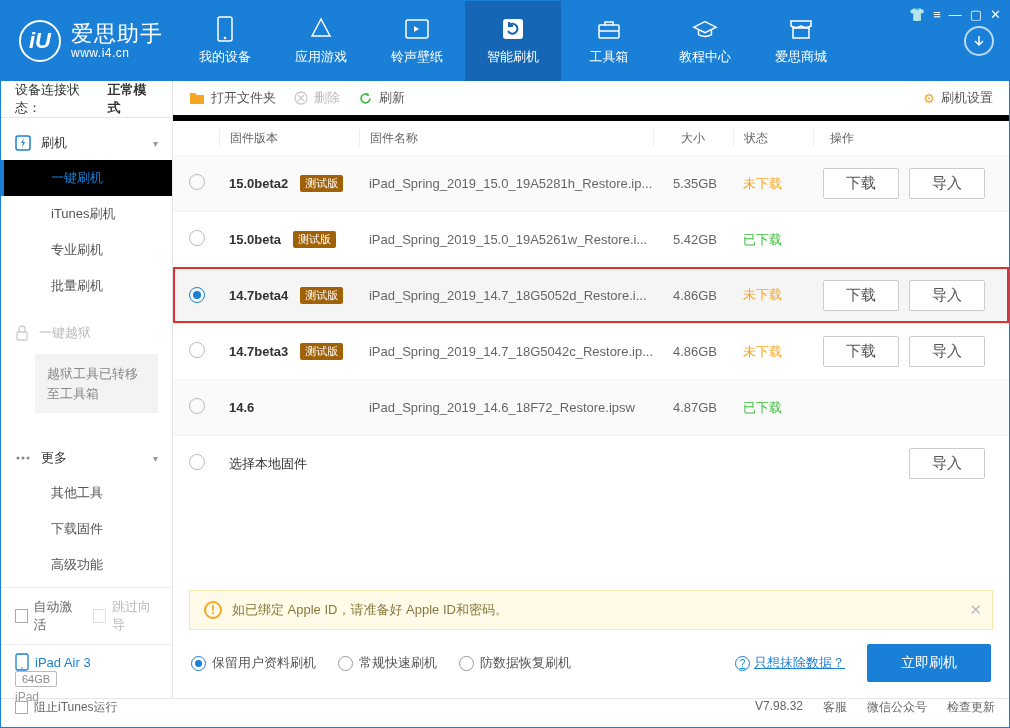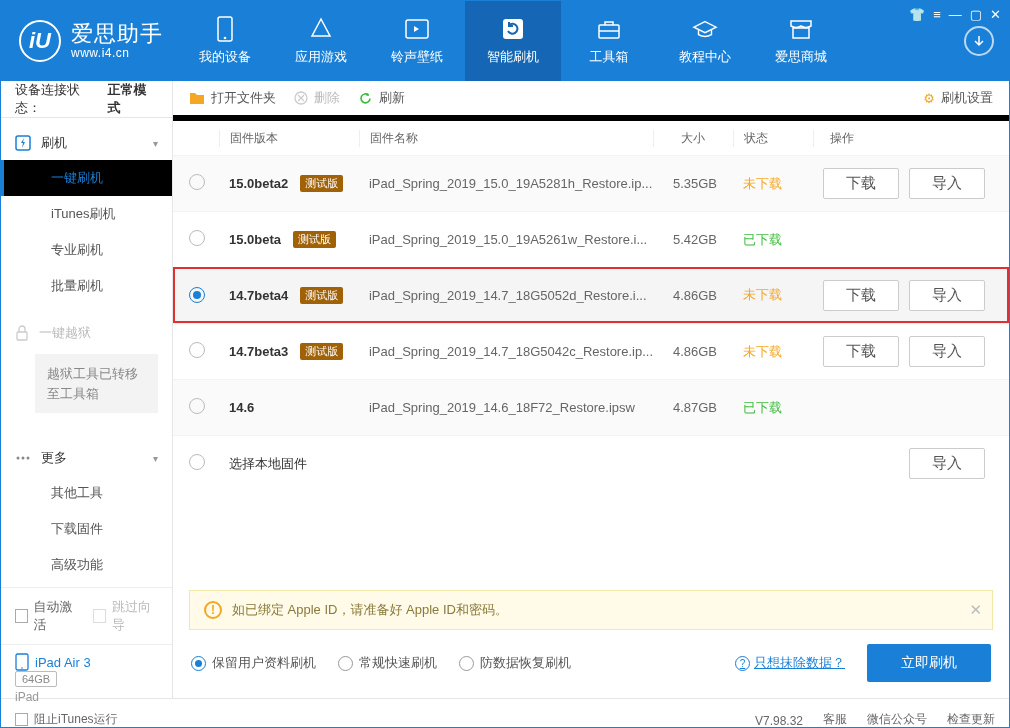--- a/index.html
+++ b/index.html
@@ -88,21 +88,21 @@
 .chk { display: flex; align-items: center; gap: 6px; color: #666; cursor: pointer; }
 .chk.dim { color: #bbb; }
 .chk .box { width: 14px; height: 14px; border: 1px solid #aaa; }
 .chk.dim .box { border-color: #ddd; }
 .device { padding: 8px 14px; border-top: 1px solid #eee; }
 .device .dname { color: #1a7fd6; font-weight: 500; display: flex; align-items: center; gap: 6px; }
 .device .storage { display: inline-block; border: 1px solid #bbb; padding: 1px 6px; font-size: 11px; color: #888; border-radius: 2px; }
 .device .dtype { color: #999; font-size: 12px; margin-top: 3px; }
 
 
-.statusbar { height: 30px; border-top: 1px solid #e6e6e6; display: flex; align-items: flex-end; padding: 0 14px; font-size: 12px; color: #666; gap: 20px; }
+.statusbar { height: 30px; border-top: 1px solid #e6e6e6; display: flex; align-items: flex-start; padding: 0 14px; font-size: 12px; color: #666; gap: 20px; }
 .statusbar .sb-chk { display: flex; align-items: center; gap: 6px; }
 .statusbar .sb-chk .box { width: 13px; height: 13px; border: 1px solid #aaa; }
 
 svg { display: block; }
 </style>
 </head>
 <body>
 
 <div class="winbtns">
   <span>👕</span>

